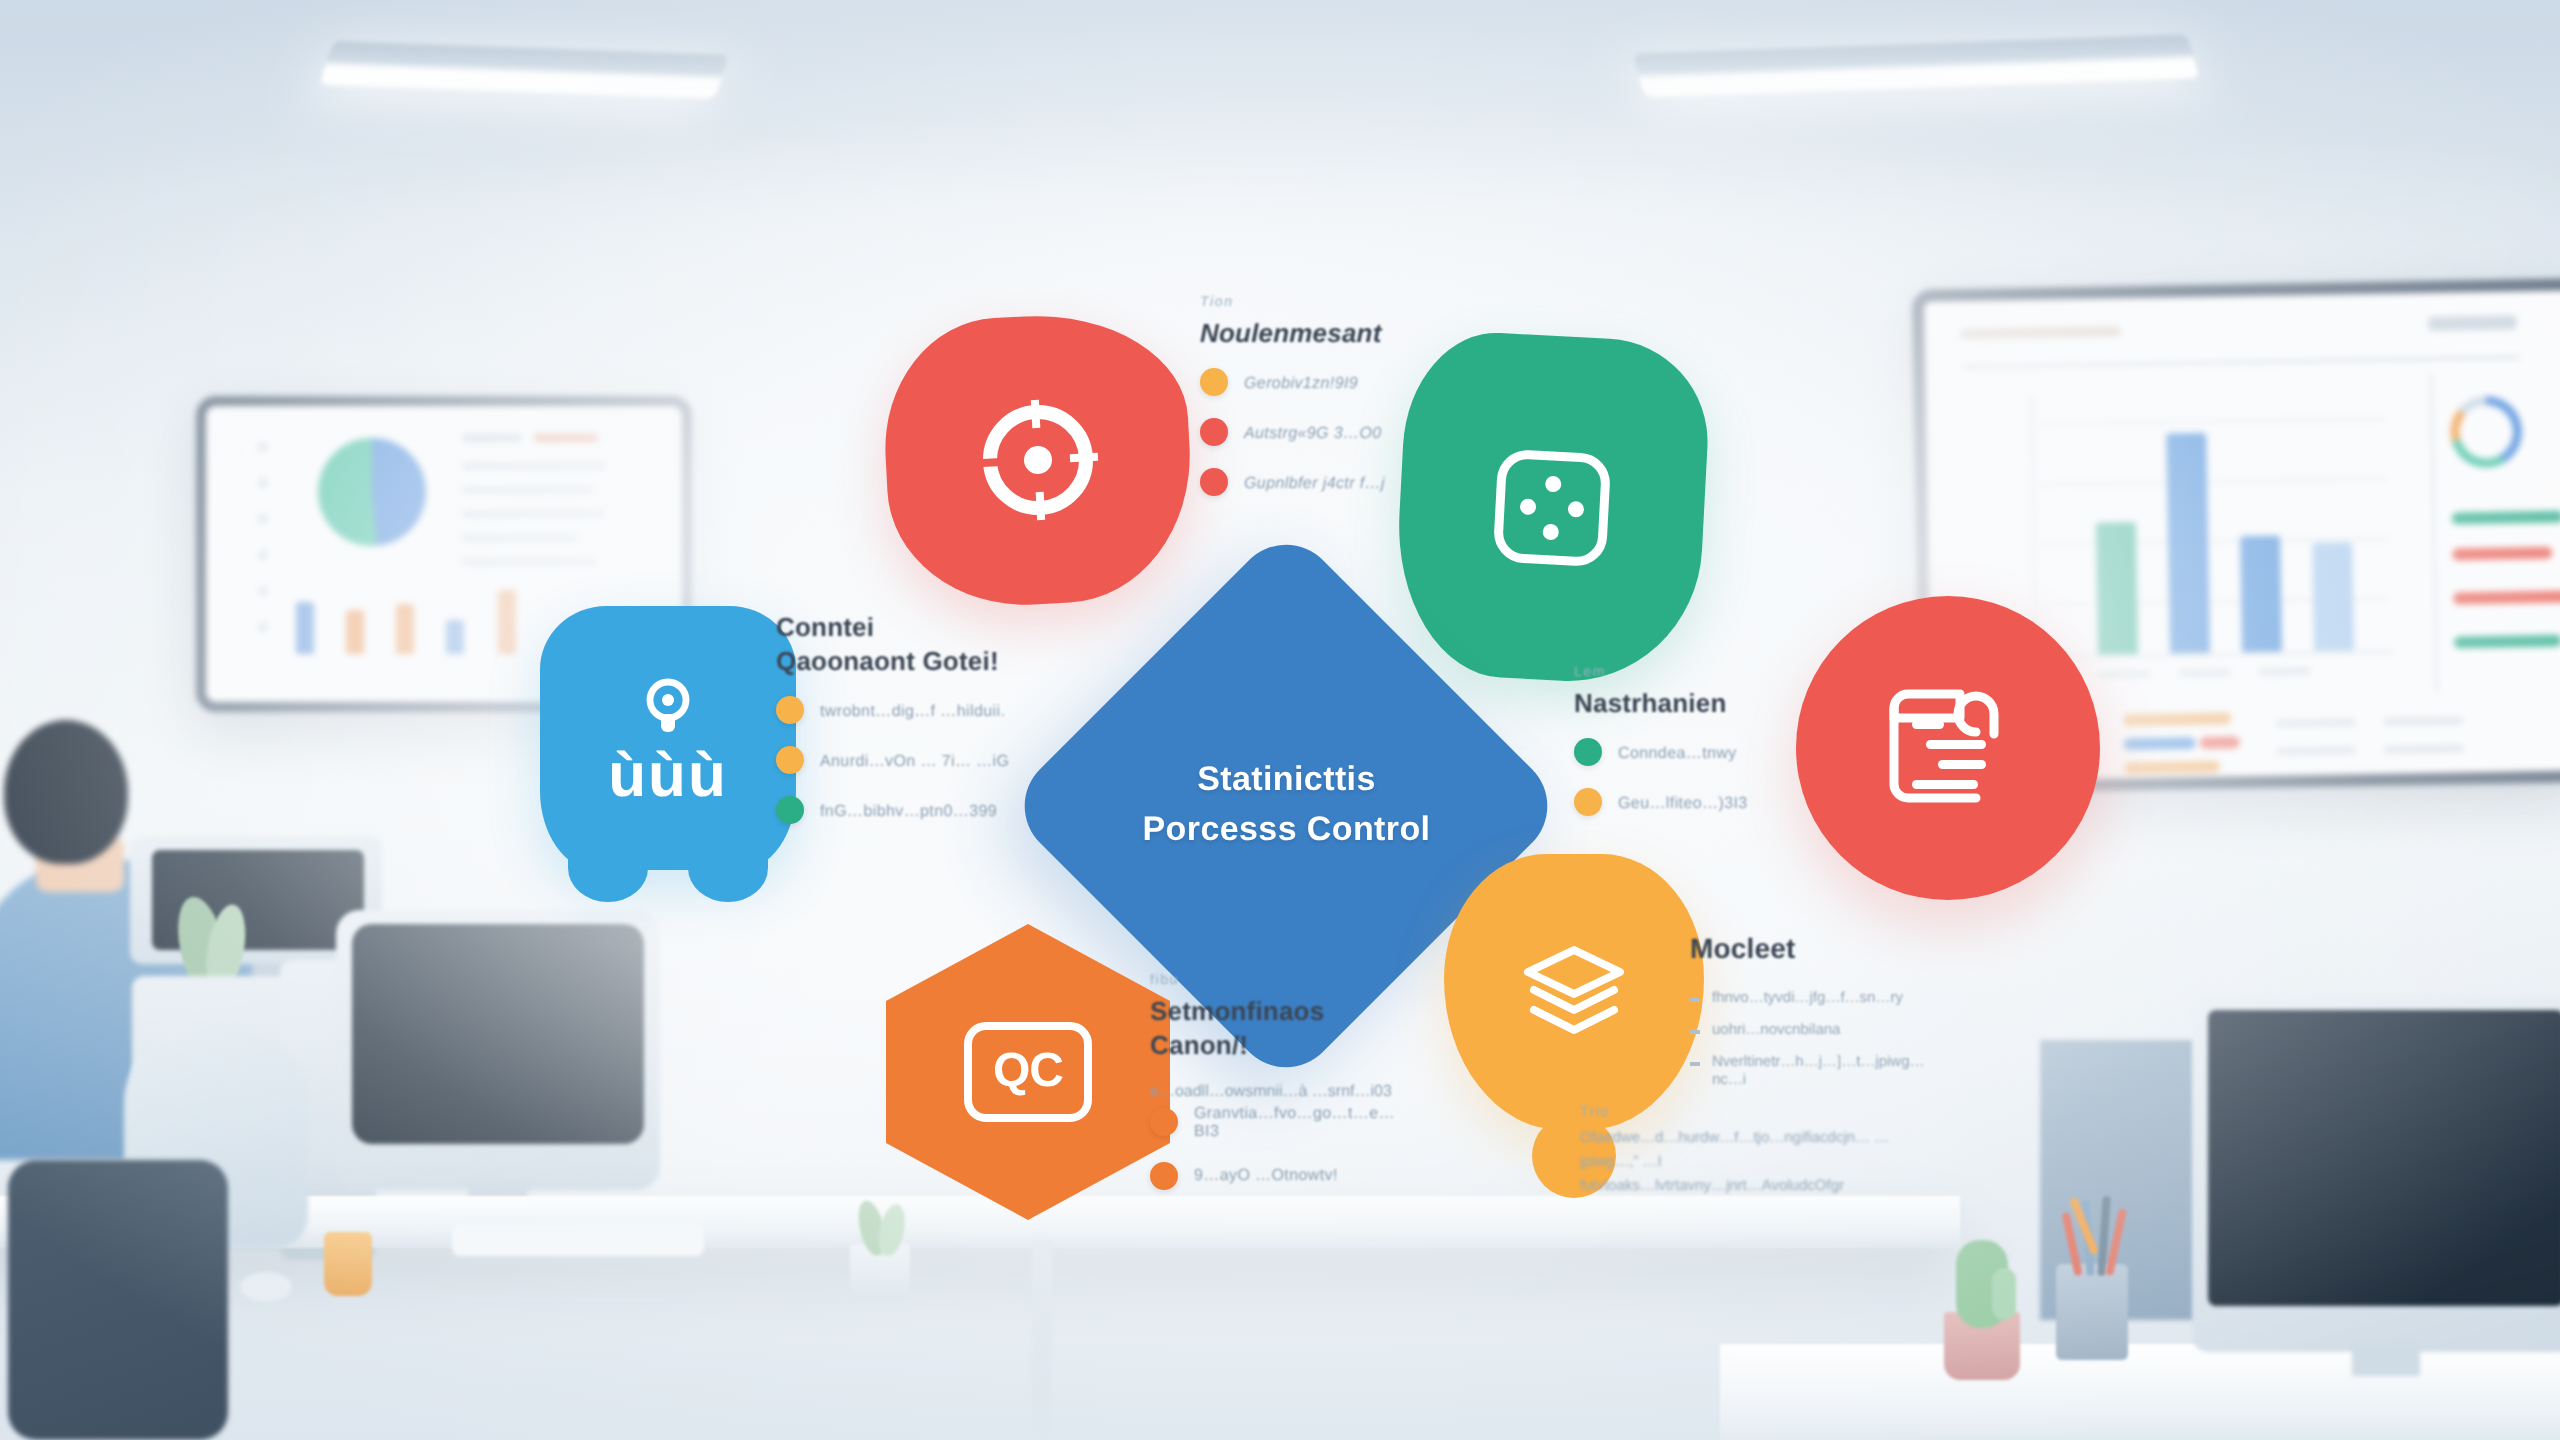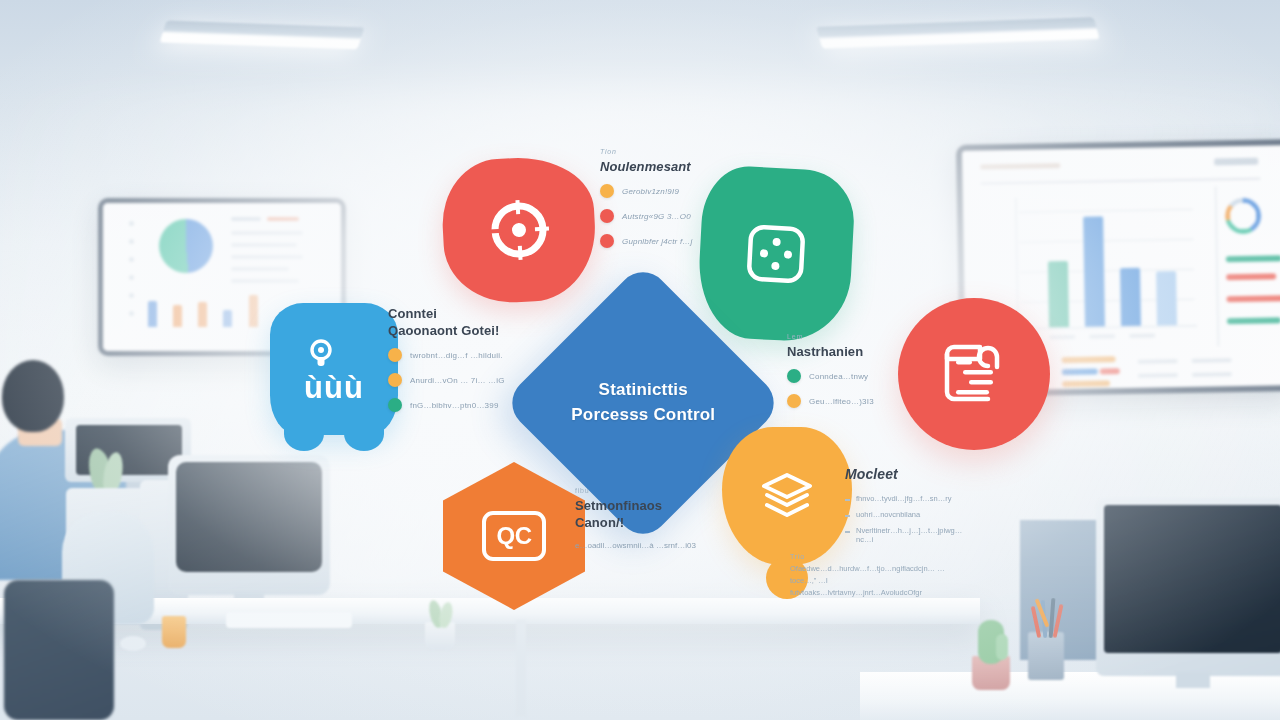--- a/index.html
+++ b/index.html
@@ -365,21 +365,21 @@
     <svg width="62" height="62" viewBox="0 0 62 62">
       <rect x="5" y="5" width="52" height="52" rx="13" fill="none" stroke="#ffffff" stroke-width="4.5"></rect>
       <circle cx="31" cy="19" r="4" fill="#ffffff"></circle>
       <circle cx="31" cy="43" r="4" fill="#ffffff"></circle>
       <circle cx="19" cy="31" r="4" fill="#ffffff"></circle>
       <circle cx="43" cy="31" r="4" fill="#ffffff"></circle>
     </svg>
   </div>
 
   <div class="shape blob-blue">
-    <div style="display:flex; flex-direction:column; position:relative; z-index:2;">
+    <div style="display:flex; flex-direction:column; align-items:center; position:relative; z-index:2;">
       <svg width="34" height="34" viewBox="0 0 34 34">
         <circle cx="17" cy="14" r="9" fill="none" stroke="#ffffff" stroke-width="3.4"></circle>
         <circle cx="17" cy="14" r="3" fill="#ffffff"></circle>
         <rect x="13.5" y="21" width="7" height="9" rx="3" fill="#ffffff"></rect>
       </svg>
       <div style="color:#fff; font-size:31px; font-weight:700; line-height:1; letter-spacing:1px; margin-top:2px;">ùùù</div>
     </div>
   </div>
 
   <div class="shape diamond-blue">
@@ -465,39 +465,49 @@
         <span class="t-dot" style="background:#f7b24a"></span>
         <span class="t-btext">Geu…lfiteo…)3I3</span>
       </div>
     </div>
   </div>
 
   <div class="tblock b-bottom">
     <div class="t-kicker">fibu</div>
     <div class="t-head">Setmonfinaos Canon/!</div>
     <div class="t-sub">e…oadll…owsmnii…à …srnf…i03</div>
+    <div class="t-bullets">
+      <div class="t-bullet">
+        <span class="t-dot" style="background:#f07d35"></span>
+        <span class="t-btext">Granvtia…fvo…go…t…e…BI3</span>
+      </div>
+      <div class="t-bullet">
+        <span class="t-dot" style="background:#f07d35"></span>
+        <span class="t-btext">9…ayO …Otnowtv!</span>
+      </div>
+    </div>
   </div>
 
   <div class="tblock b-model">
-    <div class="t-head" style="font-size:14px; margin-bottom:11px;font-style:italic;">Mocleet</div>
+    <div class="t-head" style="font-size:14px; margin-bottom:11px;">Mocleet</div>
     <div class="t-dash-list">
       <div class="t-dash">
         <i></i>
         <span>fhnvo…tyvdi…jfg…f…sn…ry</span>
       </div>
       <div class="t-dash">
         <i></i>
         <span>uohri…novcnbilana</span>
       </div>
       <div class="t-dash">
         <i></i>
         <span>Nverltinetr…h…j…]…t…jpiwg…nc…i</span>
       </div>
     </div>
   </div>
 
   <div class="tblock b-last">
     <div class="t-kicker">Trio</div>
-    <div class="t-para">Ofaedwe…d…hurdw…f…tjo…ngifiacdcjn… …toce…,” …I</div>
+    <div class="t-para">Ofaedwe…d…hurdw…f…tjo…ngifiacdcjn… …jpiwg…,” …I</div>
     <div class="t-para">futvtoaks…lvtrtavny…jnrt…AvoludcOfgr</div>
   </div>
 
 </div>
 
 </body></html>

